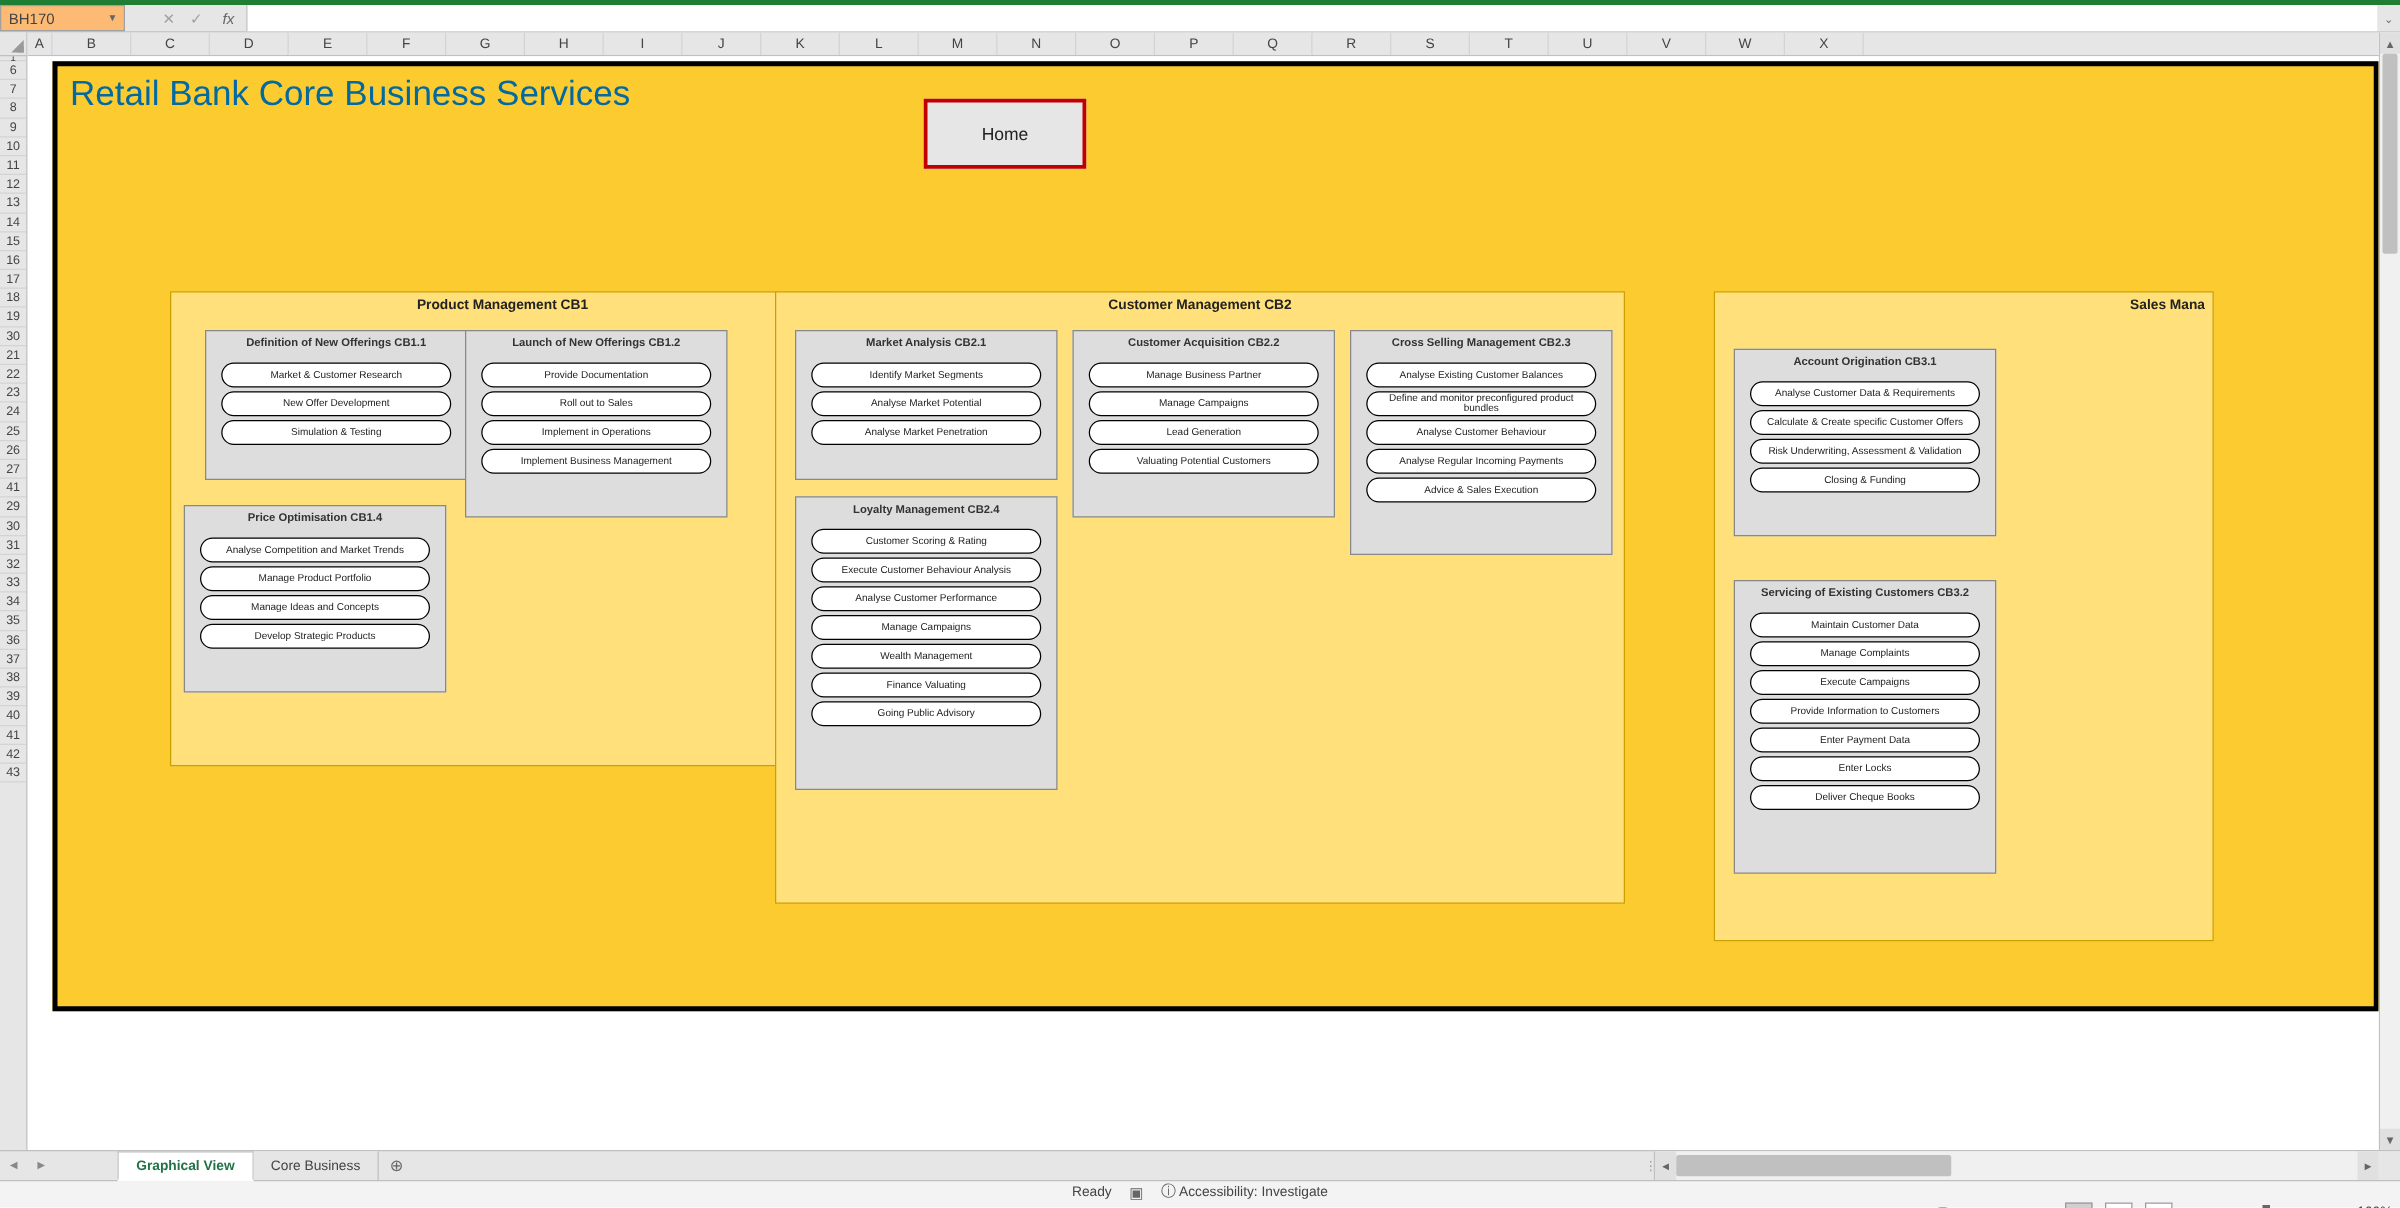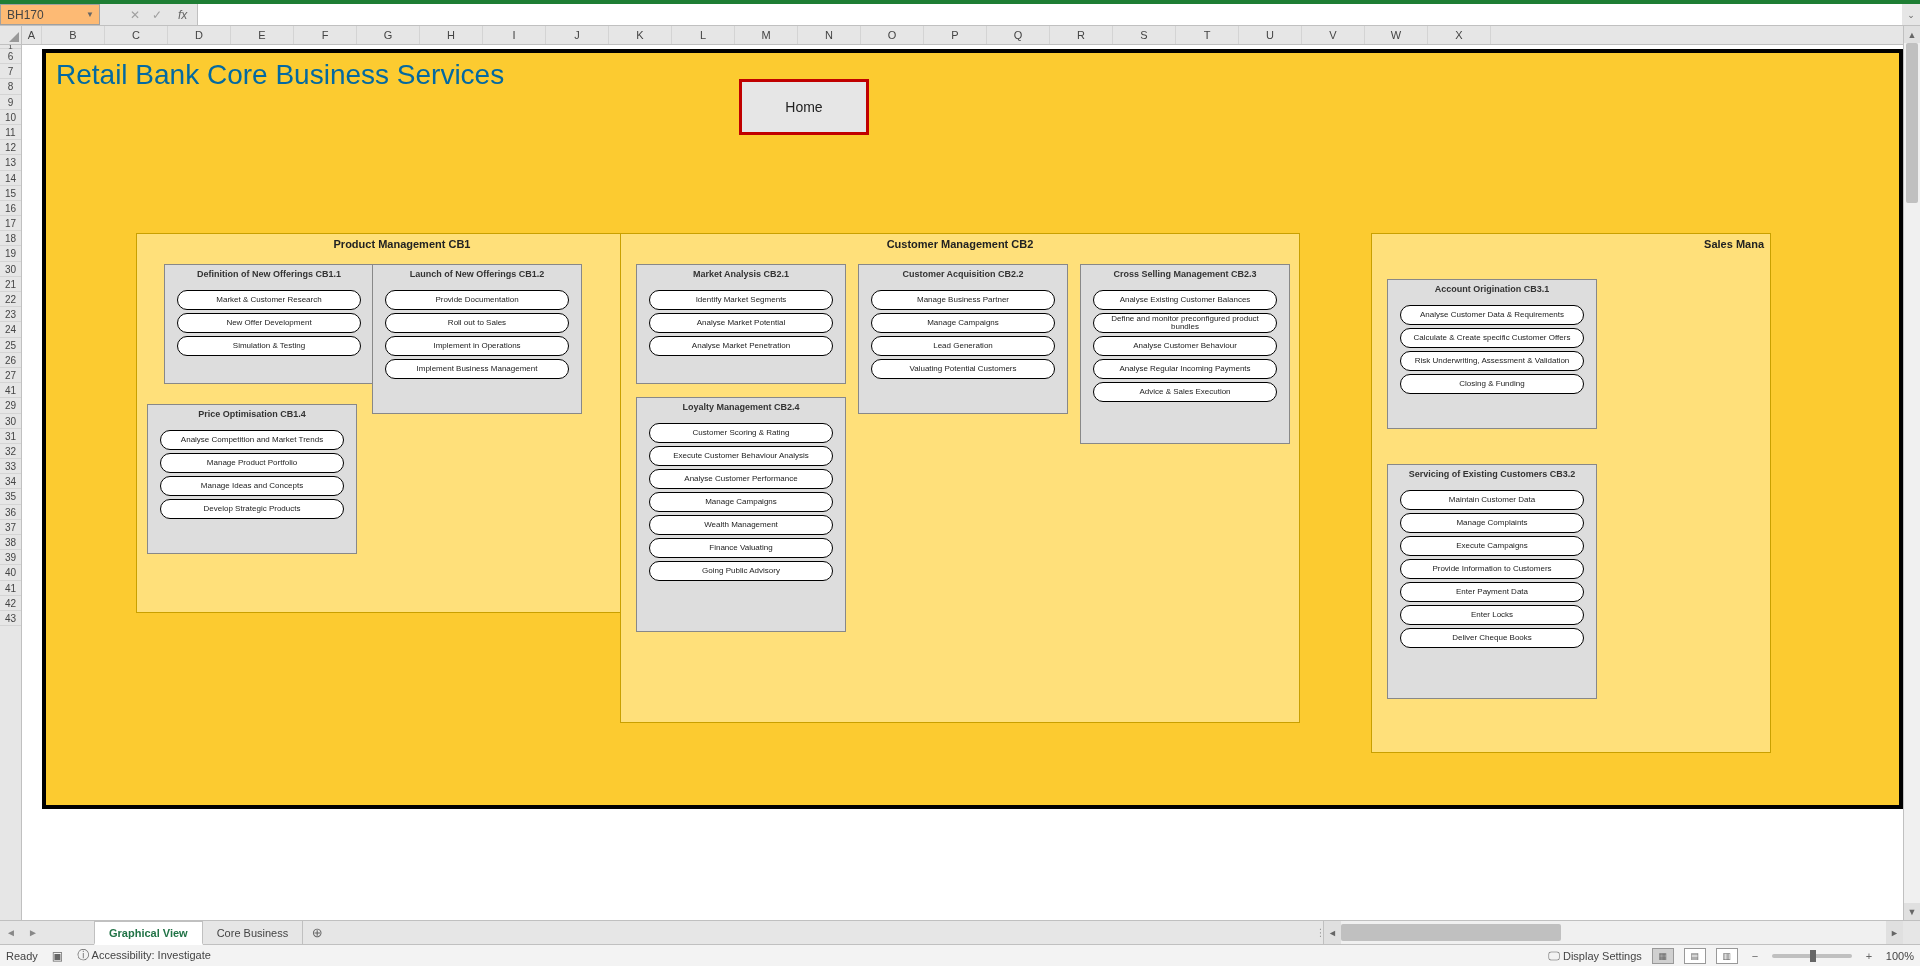--- a/index.html
+++ b/index.html
@@ -254,21 +254,21 @@
     background:#f0f0f0;
     border-left:1px solid #c0c0c0;
   }
   .hscroll .arr{width:17px;display:flex;align-items:center;justify-content:center;font-size:9px;color:#666;background:#e0e0e0;}
   .hscroll .track{flex:1;position:relative;}
   .hscroll .thumb{position:absolute;top:3px;bottom:3px;left:0;width:220px;background:#c0c0c0;border-radius:2px;}
   .hscroll-corner{width:17px;background:#e6e6e6;}
   
   .status-bar{
     height:22px;background:#f3f3f3;border-top:1px solid #c0c0c0;
-    display:flex;font-size:11px;color:#444;padding:0 6px;
+    display:flex;align-items:center;font-size:11px;color:#444;padding:0 6px;flex-direction:column;
   }
   .status-left{display:flex;align-items:center;gap:14px;}
   .status-right{margin-left:auto;display:flex;align-items:center;gap:10px;}
   .sb-ico{font-size:12px;color:#666;}
   .view-btn{width:22px;height:16px;border:1px solid #999;background:#fff;display:flex;align-items:center;justify-content:center;font-size:9px;color:#666;}
   .view-btn.active{background:#d0d0d0;}
   .zoom-slider{width:80px;height:4px;background:#c0c0c0;position:relative;border-radius:2px;}
   .zoom-slider .knob{width:6px;height:12px;background:#666;position:absolute;left:38px;top:-4px;}
   .zoom-btn{width:14px;text-align:center;color:#666;}
   

